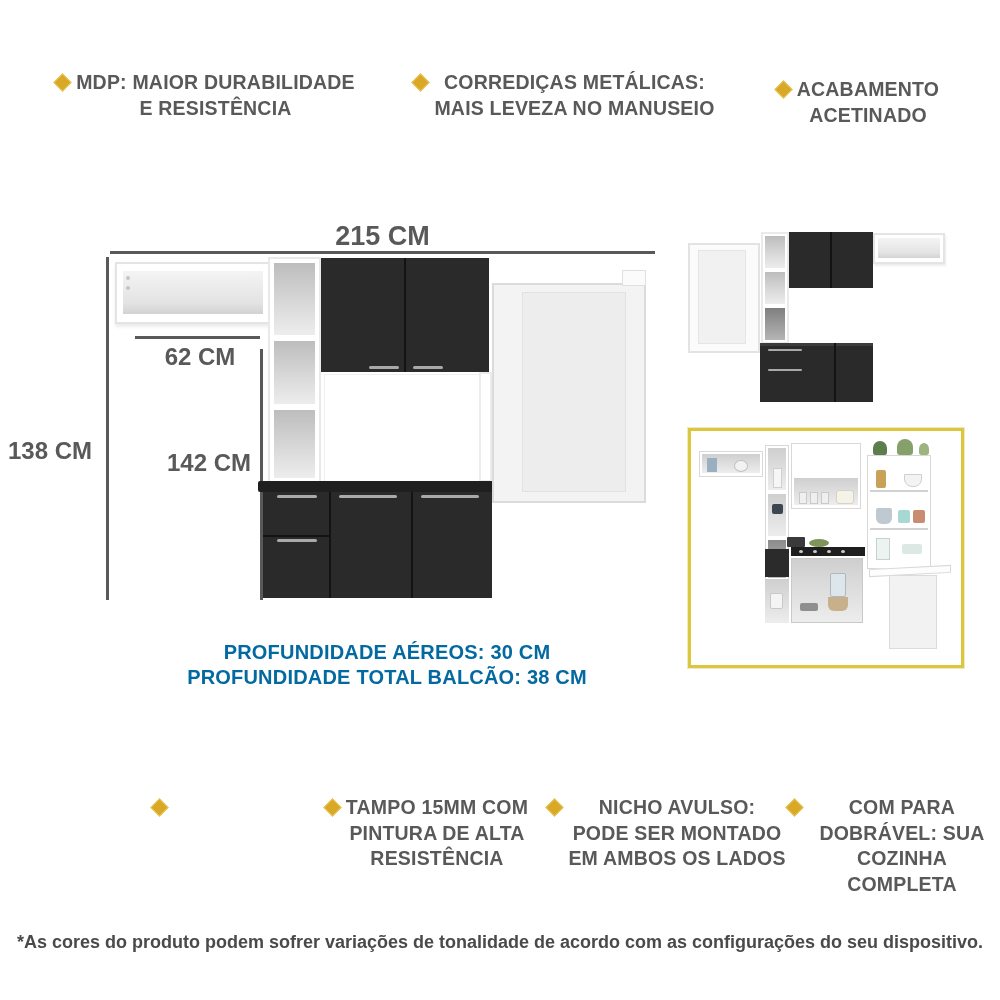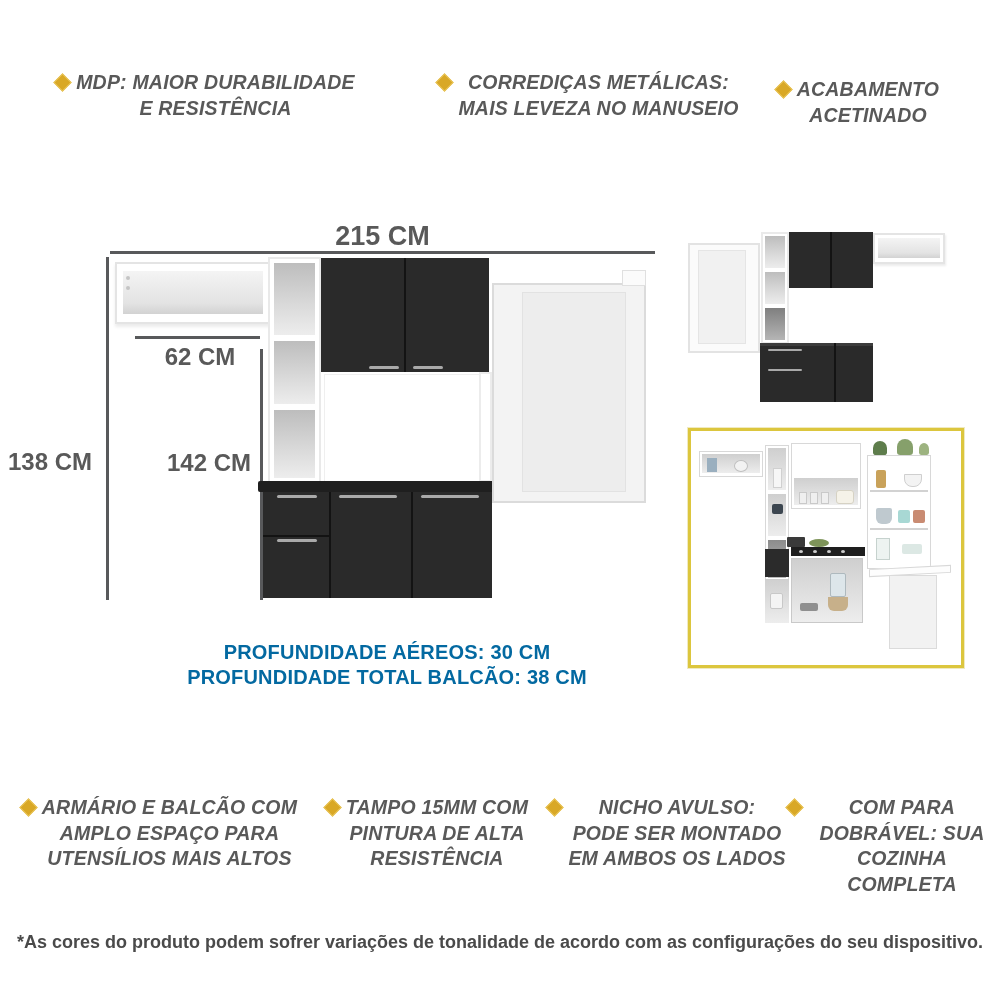--- a/index.html
+++ b/index.html
@@ -9,21 +9,21 @@
   }
   .abs{position:absolute;}
   
   .feature{display:flex;justify-content:center;align-items:flex-start;gap:7px;}
   .feature .diamond{
     width:11px;height:11px;background:#D9A826;border:1px solid #E9C65A;
     transform:rotate(45deg);flex:0 0 auto;margin-top:6px;
   }
   .feature .feature-text{
     font-weight:bold;font-size:19.5px;line-height:1.32;text-align:center;
-    white-space:pre-line;letter-spacing:.2px;color:#595959;font-style:italic;
+    white-space:pre-line;letter-spacing:.2px;color:#595959;
   }
   
   .dim-line{background:#58595B;}
   .dim-label{font-weight:bold;color:#595959;}
   
   .white-box{background:#FFFFFF;border:2px solid #E4E4E4;box-sizing:border-box;}
   .inner-gray{background:linear-gradient(180deg,#F4F4F4 0%,#E3E3E3 75%,#D2D2D2 100%);}
   .black-box{background:#2A2A2A;box-sizing:border-box;}
   .handle{background:#A9A9A9;height:3px;position:absolute;border-radius:2px;}
   .divider-v{position:absolute;top:0;bottom:0;width:2px;background:#131313;}
@@ -46,38 +46,38 @@
   }
 </style>
 </head>
 <body>
 
 <div class="abs feature" style="left:38px;top:70px;width:335px;">
   <span class="diamond"></span>
   <span class="feature-text">MDP: MAIOR DURABILIDADE
 E RESISTÊNCIA</span>
 </div>
-<div class="abs feature" style="left:421px;top:70px;width:335px;">
+<div class="abs feature" style="left:397px;top:70px;width:335px;">
   <span class="diamond"></span>
   <span class="feature-text">CORREDIÇAS METÁLICAS:
 MAIS LEVEZA NO MANUSEIO</span>
 </div>
 <div class="abs feature" style="left:748px;top:70px;width:220px;margin-top:7px;">
   <span class="diamond"></span>
   <span class="feature-text">ACABAMENTO
 ACETINADO</span>
 </div>
 
 <div class="abs" style="left:0;top:0;width:1000px;height:1000px;">
 
   <div class="abs dim-label" style="left:110px;top:221px;width:545px;text-align:center;font-size:27px;">215 CM</div>
   <div class="abs dim-line" style="left:110px;top:251px;width:545px;height:3px;"></div>
 
   <div class="abs dim-line" style="left:106px;top:257px;width:3px;height:343px;"></div>
-  <div class="abs dim-label" style="left:0px;top:448px;width:100px;text-align:center;font-size:24px;">138 CM</div>
+  <div class="abs dim-label" style="left:0px;top:437px;width:100px;text-align:center;font-size:24px;">138 CM</div>
 
   <div class="abs white-box" style="left:115px;top:262px;width:156px;height:62px;box-shadow:0 3px 3px rgba(0,0,0,.08);">
     <div class="abs inner-gray" style="left:6px;top:7px;right:6px;bottom:8px;"></div>
     <div class="abs" style="left:9px;top:12px;width:4px;height:4px;border-radius:50%;background:#C4C4C4;"></div>
     <div class="abs" style="left:9px;top:22px;width:4px;height:4px;border-radius:50%;background:#C4C4C4;"></div>
   </div>
 
   <div class="abs dim-line" style="left:135px;top:336px;width:125px;height:3px;"></div>
   <div class="abs dim-label" style="left:145px;top:343px;width:110px;text-align:center;font-size:24px;">62 CM</div>
 
@@ -202,23 +202,20 @@
   <div class="ph" style="left:182px;top:10px;width:14px;height:14px;background:#5E7D4C;border-radius:50% 50% 20% 20%;"></div>
   <div class="ph" style="left:206px;top:8px;width:16px;height:16px;background:#86A06B;border-radius:50% 50% 20% 20%;"></div>
   <div class="ph" style="left:228px;top:12px;width:10px;height:12px;background:#9DB380;border-radius:50% 50% 20% 20%;"></div>
 
   <div class="ph" style="left:178px;top:136px;width:82px;height:8px;background:#FDFDFD;border:1px solid #D8D8D8;transform:skewY(-3deg);"></div>
   <div class="ph" style="left:198px;top:144px;width:48px;height:74px;background:#F2F2F2;border:1px solid #DBDBDB;"></div>
 </div>
 
 <div class="abs feature" style="left:12px;top:795px;width:295px;">
   <span class="diamond"></span>
-  <span class="feature-text">ARMÁRIO E BALCÃO COM
-AMPLO ESPAÇO PARA
-UTENSÍLIOS MAIS ALTOS</span>
 </div>
 <div class="abs feature" style="left:308px;top:795px;width:238px;">
   <span class="diamond"></span>
   <span class="feature-text">TAMPO 15MM COM
 PINTURA DE ALTA
 RESISTÊNCIA</span>
 </div>
 <div class="abs feature" style="left:548px;top:795px;width:238px;">
   <span class="diamond"></span>
   <span class="feature-text">NICHO AVULSO:

